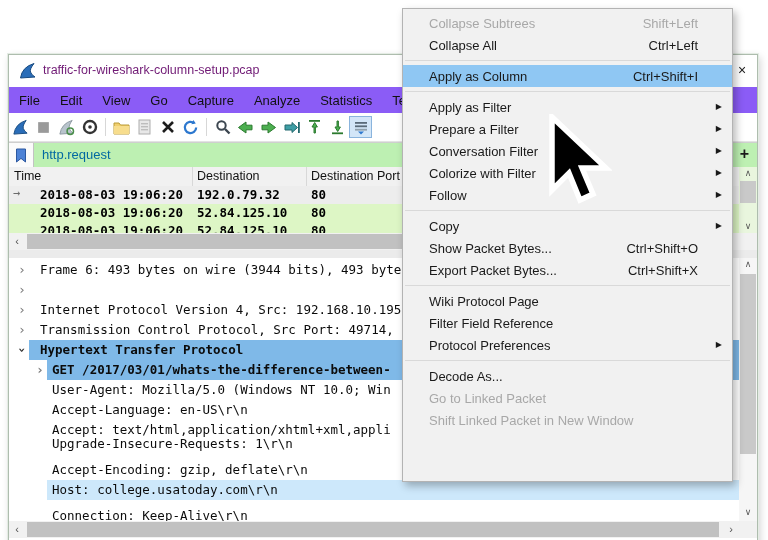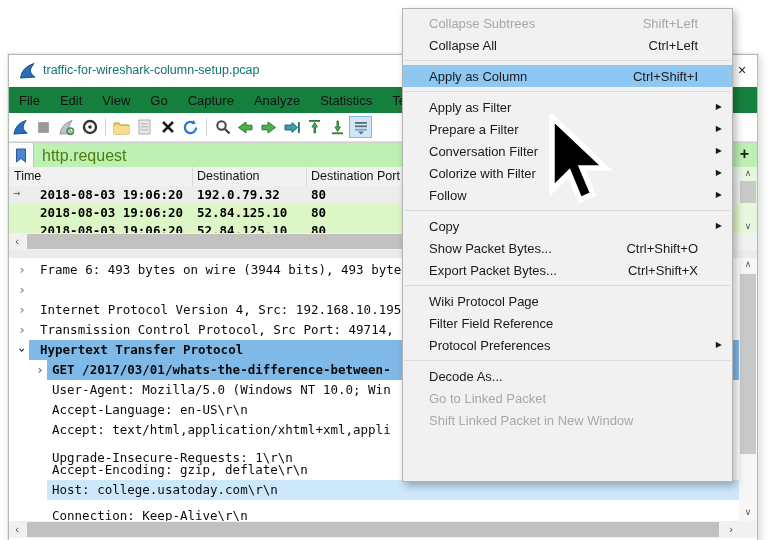--- a/index.html
+++ b/index.html
@@ -5,38 +5,38 @@
   html,body{margin:0;padding:0;background:#fff;}
   .stage{position:relative;width:768px;height:540px;overflow:hidden;background:#fff;
          font-family:"Liberation Sans","DejaVu Sans",sans-serif;}
   .mono{font-family:"DejaVu Sans Mono","Liberation Mono",monospace;}
 
   
   .app-window{position:absolute;left:8px;top:54px;width:748px;height:500px;
     background:#fff;border:1px solid #aebdae;box-shadow:0 0 0 1px #e4ece4,2px 3px 8px rgba(0,0,0,.18);}
   .titlebar{position:absolute;left:0;top:0;width:100%;height:32px;background:#fff;}
   .titlebar .app-icon{position:absolute;left:10px;top:7px;width:18px;height:18px;}
-  .titlebar .title{position:absolute;left:34px;top:8px;font-size:12.5px;color:#0f766e;}
+  .titlebar .title{position:absolute;left:34px;top:8px;font-size:12.5px;color:#701a75;}
   .titlebar .close{position:absolute;right:6px;top:6px;width:18px;height:18px;
     font-size:14px;color:#222;text-align:center;line-height:18px;}
 
-  .menubar{position:absolute;left:0;top:32px;width:100%;height:26px;background:#15803d;display:flex;align-items:center;}
+  .menubar{position:absolute;left:0;top:32px;width:100%;height:26px;background:#8b5cf6;display:flex;align-items:center;}
   .menubar .mb-item{padding:0 10px;font-size:13px;color:#111;white-space:nowrap;}
 
   .toolbar{position:absolute;left:0;top:58px;width:100%;height:28px;background:#fff;
     display:flex;align-items:center;border-bottom:1px solid #e3e3e3;}
   .tbtn{width:23px;height:22px;display:flex;align-items:center;justify-content:center;flex:0 0 auto;}
   .tsep{width:1px;height:18px;background:#d7d7d7;margin:0 4px;flex:0 0 auto;}
   .tbtn.pressed{background:#d3e6f8;border:1px solid #8ab4dd;box-sizing:border-box;}
 
   .filterbar{position:absolute;left:0;top:87px;width:100%;height:25px;background:#bdf0b2;
     border-top:1px solid #cfcfcf;border-bottom:1px solid #b5b5b5;}
   .bookmark-btn{position:absolute;left:0;top:0;width:24px;height:24px;background:#fbfbfb;
     border-right:1px solid #c3c3c3;display:flex;align-items:center;justify-content:center;}
-  .filter-text{position:absolute;left:33px;top:4px;font-size:16px;color:#4d7c0f;}
+  .filter-text{position:absolute;left:33px;top:4px;font-size:13px;color:#0369a1;}
   .filter-plus{position:absolute;right:8px;top:2px;font-size:16px;font-weight:bold;color:#1a1a1a;}
 
   
   .plist-header{position:absolute;left:0;top:112px;width:730px;height:19px;background:#f1f1f1;
     border-bottom:1px solid #c9c9c9;font-size:12.5px;color:#111;}
   .plist-header .col{position:absolute;top:2px;}
   .colline{position:absolute;top:0;width:1px;height:19px;background:#d8d8d8;}
   .plist-rows{position:absolute;left:0;top:131px;width:730px;height:47px;overflow:hidden;}
   .prow{position:absolute;left:0;width:730px;height:18px;font-size:12.5px;font-weight:600;}
   .prow span{position:absolute;top:1px;white-space:nowrap;}
@@ -279,21 +279,21 @@
       </div>
       <div class="drow" style="top:122px">
         <span class="dtext" style="left:43px">User-Agent: Mozilla/5.0 (Windows NT 10.0; Win</span>
       </div>
       <div class="drow" style="top:142px">
         <span class="dtext" style="left:43px">Accept-Language: en-US\r\n</span>
       </div>
       <div class="drow" style="top:162px">
         <span class="dtext" style="left:43px">Accept: text/html,application/xhtml+xml,appli</span>
       </div>
-      <div class="drow" style="top:190px">
+      <div class="drow" style="top:176px">
         <span class="dtext" style="left:43px">Upgrade-Insecure-Requests: 1\r\n</span>
       </div>
       <div class="drow" style="top:222px">
         <div class="hl hl-host" style="left:38px"></div>
         <span class="dtext" style="left:43px">Host: college.usatoday.com\r\n</span>
       </div>
       <div class="drow" style="top:202px">
         <span class="dtext" style="left:43px">Accept-Encoding: gzip, deflate\r\n</span>
       </div>
       <div class="drow" style="top:248px">

